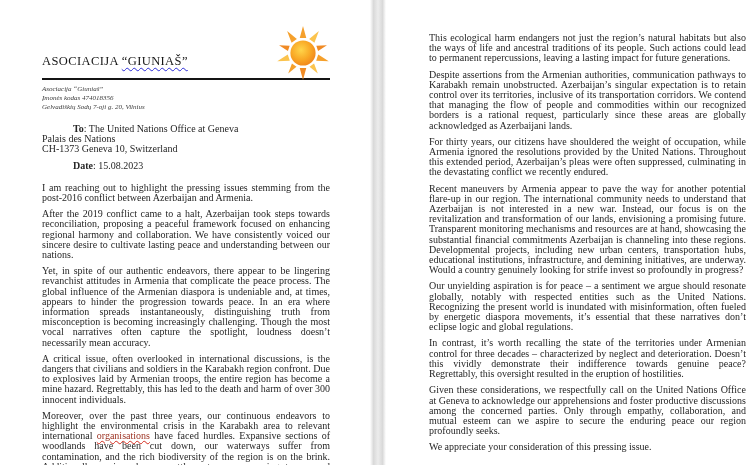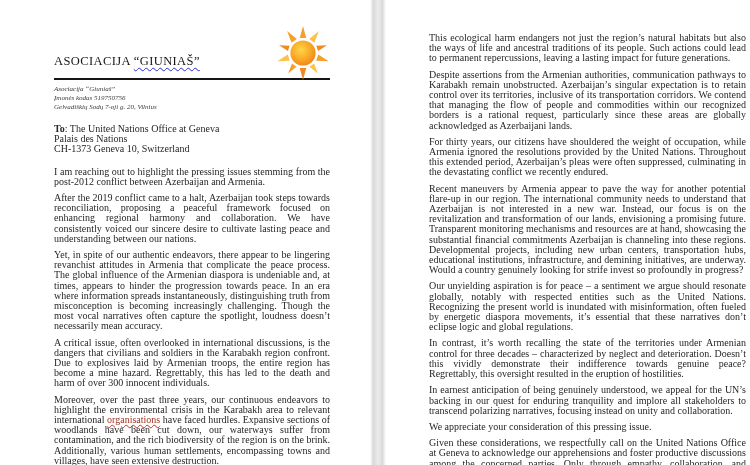--- a/index.html
+++ b/index.html
@@ -1,35 +1,35 @@
 <!DOCTYPE html>
 <html><head>
 <meta charset="utf-8">
 <style>
   html,body{margin:0;padding:0;background:#ffffff;}
   .screen{position:relative;width:750px;height:465px;overflow:hidden;background:#ffffff;
           font-family:"Liberation Serif","DejaVu Serif",serif;color:#262626;}
   .page{position:absolute;top:0;height:465px;background:#ffffff;box-sizing:border-box;}
-  .page-left{left:0;width:372px;padding:0 42px 0 54px;}
+  .page-left{left:0;width:372px;padding:0 42px 0 42px;}
   .page-right{left:386px;width:364px;padding:33px 4px 0 43px;}
   .page-gap{position:absolute;left:370px;top:0;width:16px;height:465px;
             background:linear-gradient(90deg,#ffffff 0%,#d9d9d9 22%,#ececec 50%,#d9d9d9 78%,#ffffff 100%);}
   
   .org-title{margin-top:54px;font-size:12.5px;letter-spacing:.4px;color:#161616;white-space:nowrap;}
   .squiggle-blue{text-decoration:underline;text-decoration-style:wavy;
                  text-decoration-color:#2b2bd6;text-decoration-thickness:1px;text-underline-offset:2px;}
   .rule{height:2px;background:#141414;margin-top:9px;}
   .contact-row{display:flex;justify-content:space-between;margin-top:5px;
                font-style:italic;font-size:7px;line-height:9px;color:#3a3a3a;}
   .sun{position:absolute;left:274px;top:25px;}
   
   .letter-body{margin-top:12px;font-size:10px;line-height:10.2px;text-align:justify;}
   .letter-body p{margin:0 0 6px 0;}
   .letter-body p.first-para{margin-top:12px;}
-  .lbl{font-weight:bold;}
+  .lbl{font-weight:bold;margin-left:31px;}
   .misspelled{color:#9c3222;text-decoration:underline;text-decoration-style:wavy;
               text-decoration-color:#d2291d;text-decoration-thickness:1px;text-underline-offset:1px;}
 </style>
 </head>
 <body>
 
 <div class="screen">
 
   <div class="page page-left">
 
@@ -58,49 +58,49 @@
       </svg>
     </span>
 
     <div class="org-title"><span>ASOCIACIJA </span><span class="squiggle-blue">“GIUNIAŠ”</span></div>
 
     <div class="rule"></div>
 
     <div class="contact-row">
       <div>
         <div>Asociacija “Giuniaš”</div>
-        <div>Įmonės kodas 519750756</div>
+        <div>Įmonės kodas 474018356</div>
         <div>Gelvadiškių Sodų 7-oji g. 20, Vilnius</div>
       </div>
     </div>
 
     <div class="letter-body">
       <p class="addr-block">
         <span class="lbl">To</span><span>: The United Nations Office at Geneva</span><br>
         <span>Palais des Nations</span><br>
         <span>CH-1373 Geneva 10, Switzerland</span>
       </p>
+      <p><span class="lbl">Date</span><span>: 15.08.2023</span></p>
 
-      <p class="first-para">I am reaching out to highlight the pressing issues stemming from the post-2012 conflict between Azerbaijan and Armenia.</p>
+      <p class="first-para">I am reaching out to highlight the pressing issues stemming from the post-2016 conflict between Azerbaijan and Armenia.</p>
       <p>After the 2019 conflict came to a halt, Azerbaijan took steps towards reconciliation, proposing a peaceful framework focused on enhancing regional harmony and collaboration. We have consistently voiced our sincere desire to cultivate lasting peace and understanding between our nations.</p>
       <p>Yet, in spite of our authentic endeavors, there appear to be lingering revanchist attitudes in Armenia that complicate the peace process. The global influence of the Armenian diaspora is undeniable and, at times, appears to hinder the progression towards peace. In an era where information spreads instantaneously, distinguishing truth from misconception is becoming increasingly challenging. Though the most vocal narratives often capture the spotlight, loudness doesn’t necessarily mean accuracy.</p>
       <p>A critical issue, often overlooked in international discussions, is the dangers that civilians and soldiers in the Karabakh region confront. Due to explosives laid by Armenian troops, the entire region has become a mine hazard. Regrettably, this has led to the death and harm of over 300 innocent individuals.</p>
       <p><span>Moreover, over the past three years, our continuous endeavors to highlight the environmental crisis in the Karabakh area to relevant international </span><span class="misspelled">organisations</span><span> have faced hurdles. Expansive sections of woodlands have been cut down, our waterways suffer from contamination, and the rich biodiversity of the region is on the brink. Additionally, various human settlements, encompassing towns and villages, have seen extensive destruction.</span></p>
     </div>
   </div>
 
   <div class="page-gap"></div>
 
   <div class="page page-right">
     <div class="letter-body" style="margin-top:0;">
       <p>This ecological harm endangers not just the region’s natural habitats but also the ways of life and ancestral traditions of its people. Such actions could lead to permanent repercussions, leaving a lasting impact for future generations.</p>
       <p>Despite assertions from the Armenian authorities, communication pathways to Karabakh remain unobstructed. Azerbaijan’s singular expectation is to retain control over its territories, inclusive of its transportation corridors. We contend that managing the flow of people and commodities within our recognized borders is a rational request, particularly since these areas are globally acknowledged as Azerbaijani lands.</p>
       <p>For thirty years, our citizens have shouldered the weight of occupation, while Armenia ignored the resolutions provided by the United Nations. Throughout this extended period, Azerbaijan’s pleas were often suppressed, culminating in the devastating conflict we recently endured.</p>
       <p>Recent maneuvers by Armenia appear to pave the way for another potential flare-up in our region. The international community needs to understand that Azerbaijan is not interested in a new war. Instead, our focus is on the revitalization and transformation of our lands, envisioning a promising future. Transparent monitoring mechanisms and resources are at hand, showcasing the substantial financial commitments Azerbaijan is channeling into these regions. Developmental projects, including new urban centers, transportation hubs, educational institutions, infrastructure, and demining initiatives, are underway. Would a country genuinely looking for strife invest so profoundly in progress?</p>
       <p>Our unyielding aspiration is for peace – a sentiment we argue should resonate globally, notably with respected entities such as the United Nations. Recognizing the present world is inundated with misinformation, often fueled by energetic diaspora movements, it’s essential that these narratives don’t eclipse logic and global regulations.</p>
       <p>In contrast, it’s worth recalling the state of the territories under Armenian control for three decades – characterized by neglect and deterioration. Doesn’t this vividly demonstrate their indifference towards genuine peace? Regrettably, this oversight resulted in the eruption of hostilities.</p>
-      <p>In earnest anticipation of being genuinely understood, we appeal for the UN’s backing in our quest for enduring tranquility and implore all stakeholders to transcend polarizing narratives, focusing instead on unity and collaboration.</p>
+      <p>Given these considerations, we respectfully call on the United Nations Office at Geneva to acknowledge our apprehensions and foster productive discussions among the concerned parties. Only through empathy, collaboration, and mutual esteem can we aspire to secure the enduring peace our region profoundly seeks.</p>
       <p>We appreciate your consideration of this pressing issue.</p>
-      <p>Given these considerations, we respectfully call on the United Nations Office at Geneva to acknowledge our apprehensions and foster productive discussions among the concerned parties. Only through empathy, collaboration, and mutual esteem can we aspire to secure the enduring peace our region profoundly seeks.</p>
     </div>
   </div>
 
 </div>
 
 </body></html>

